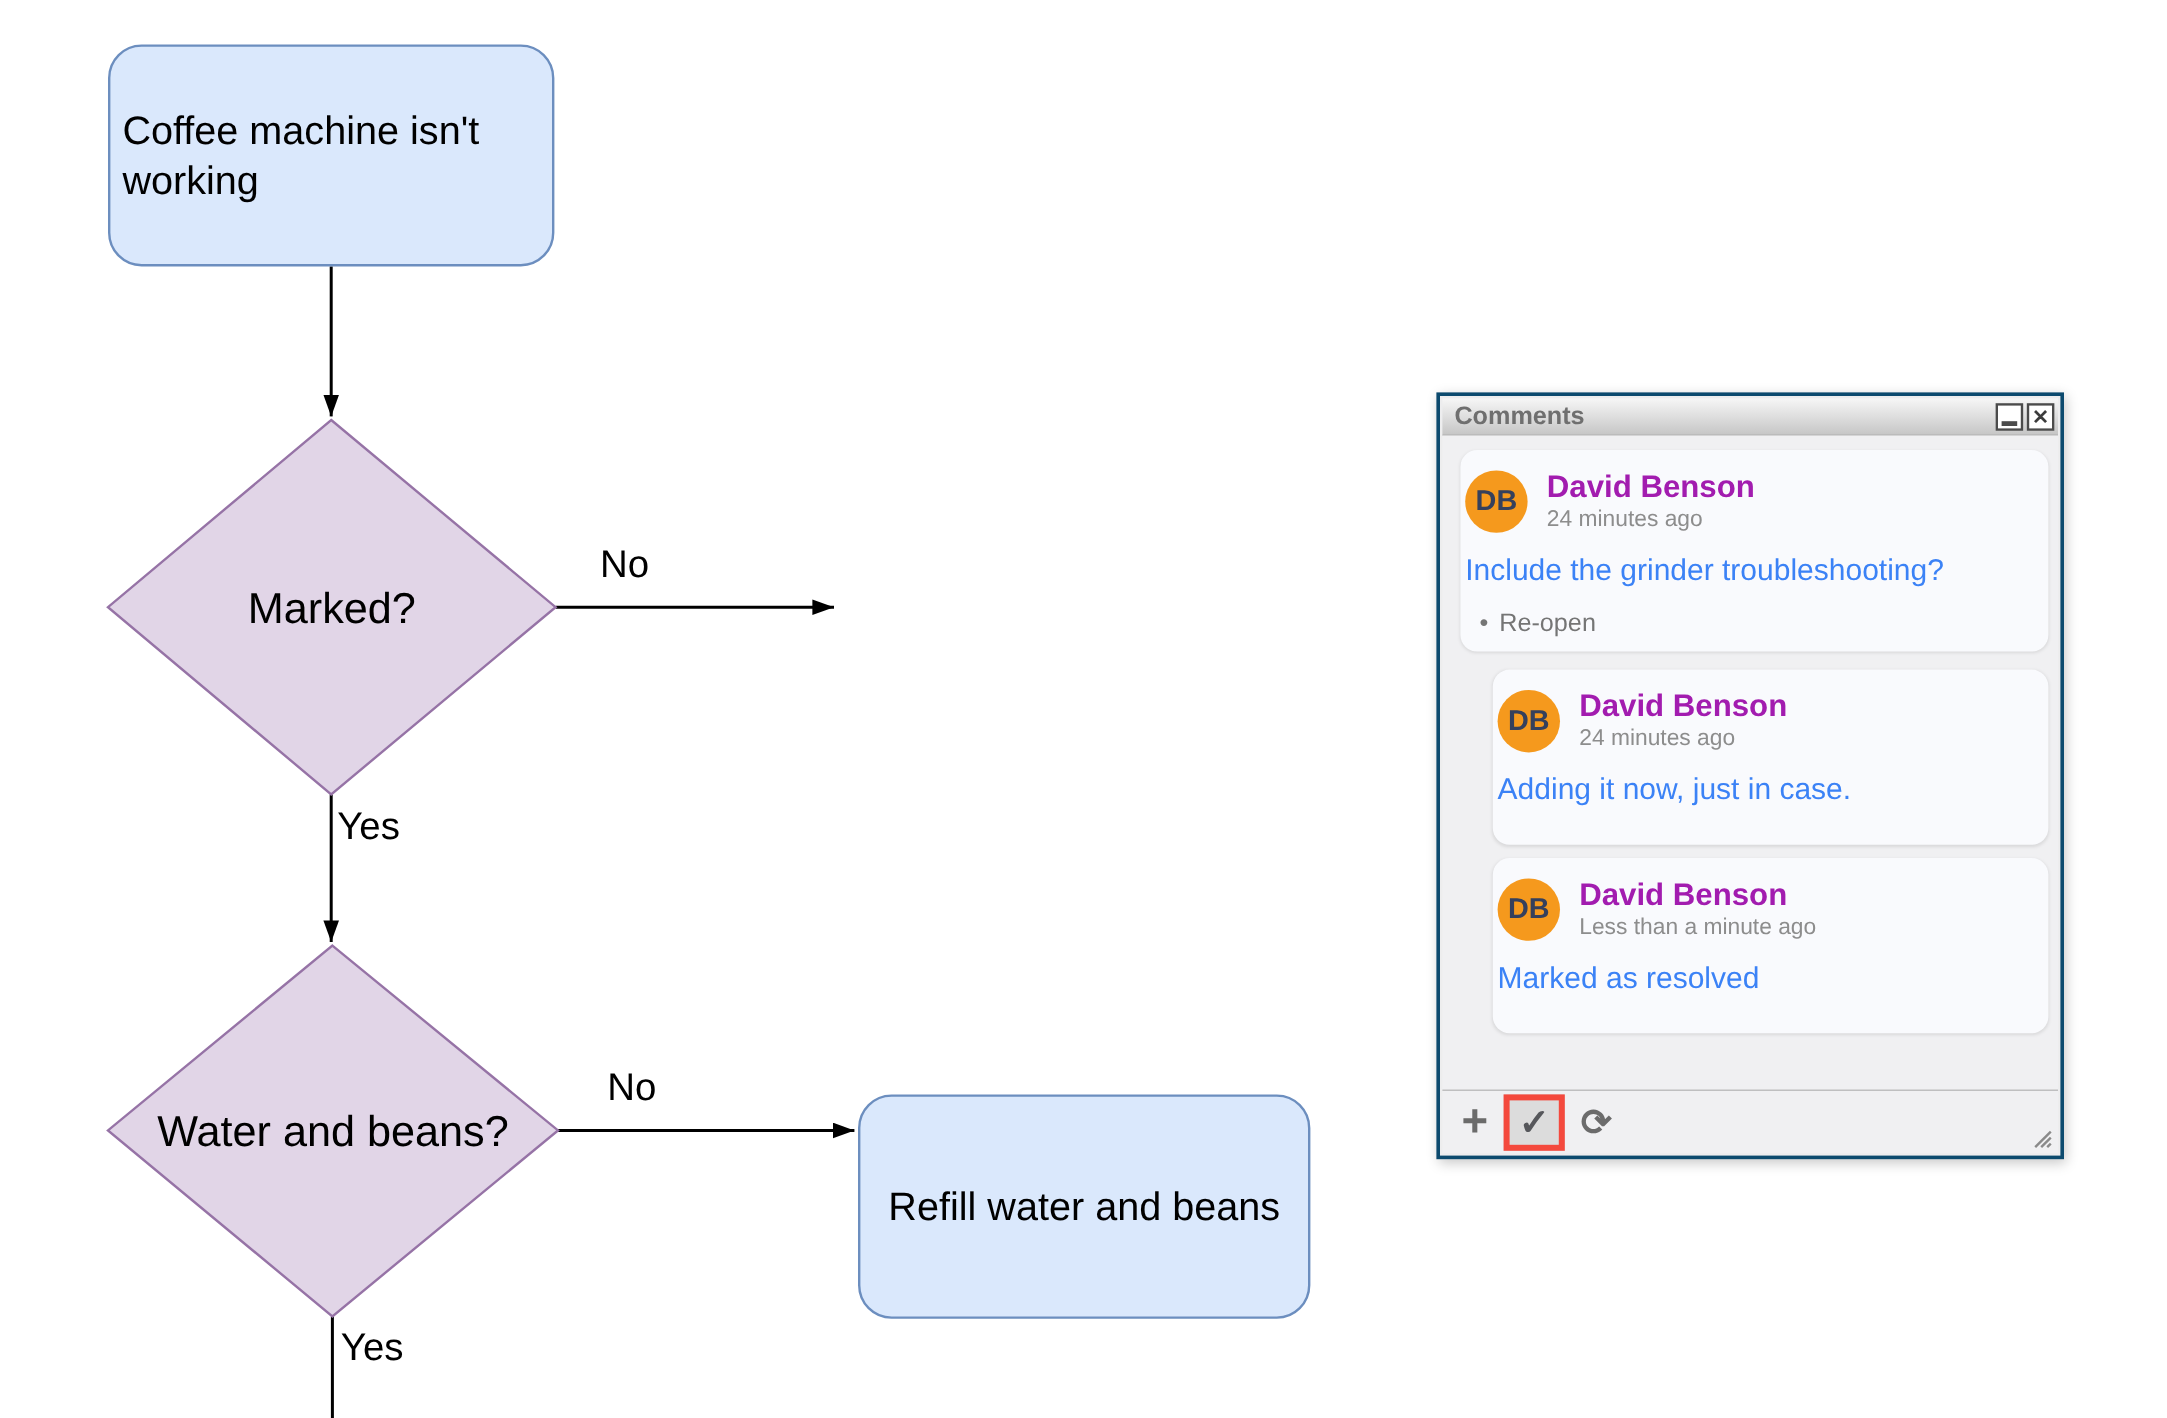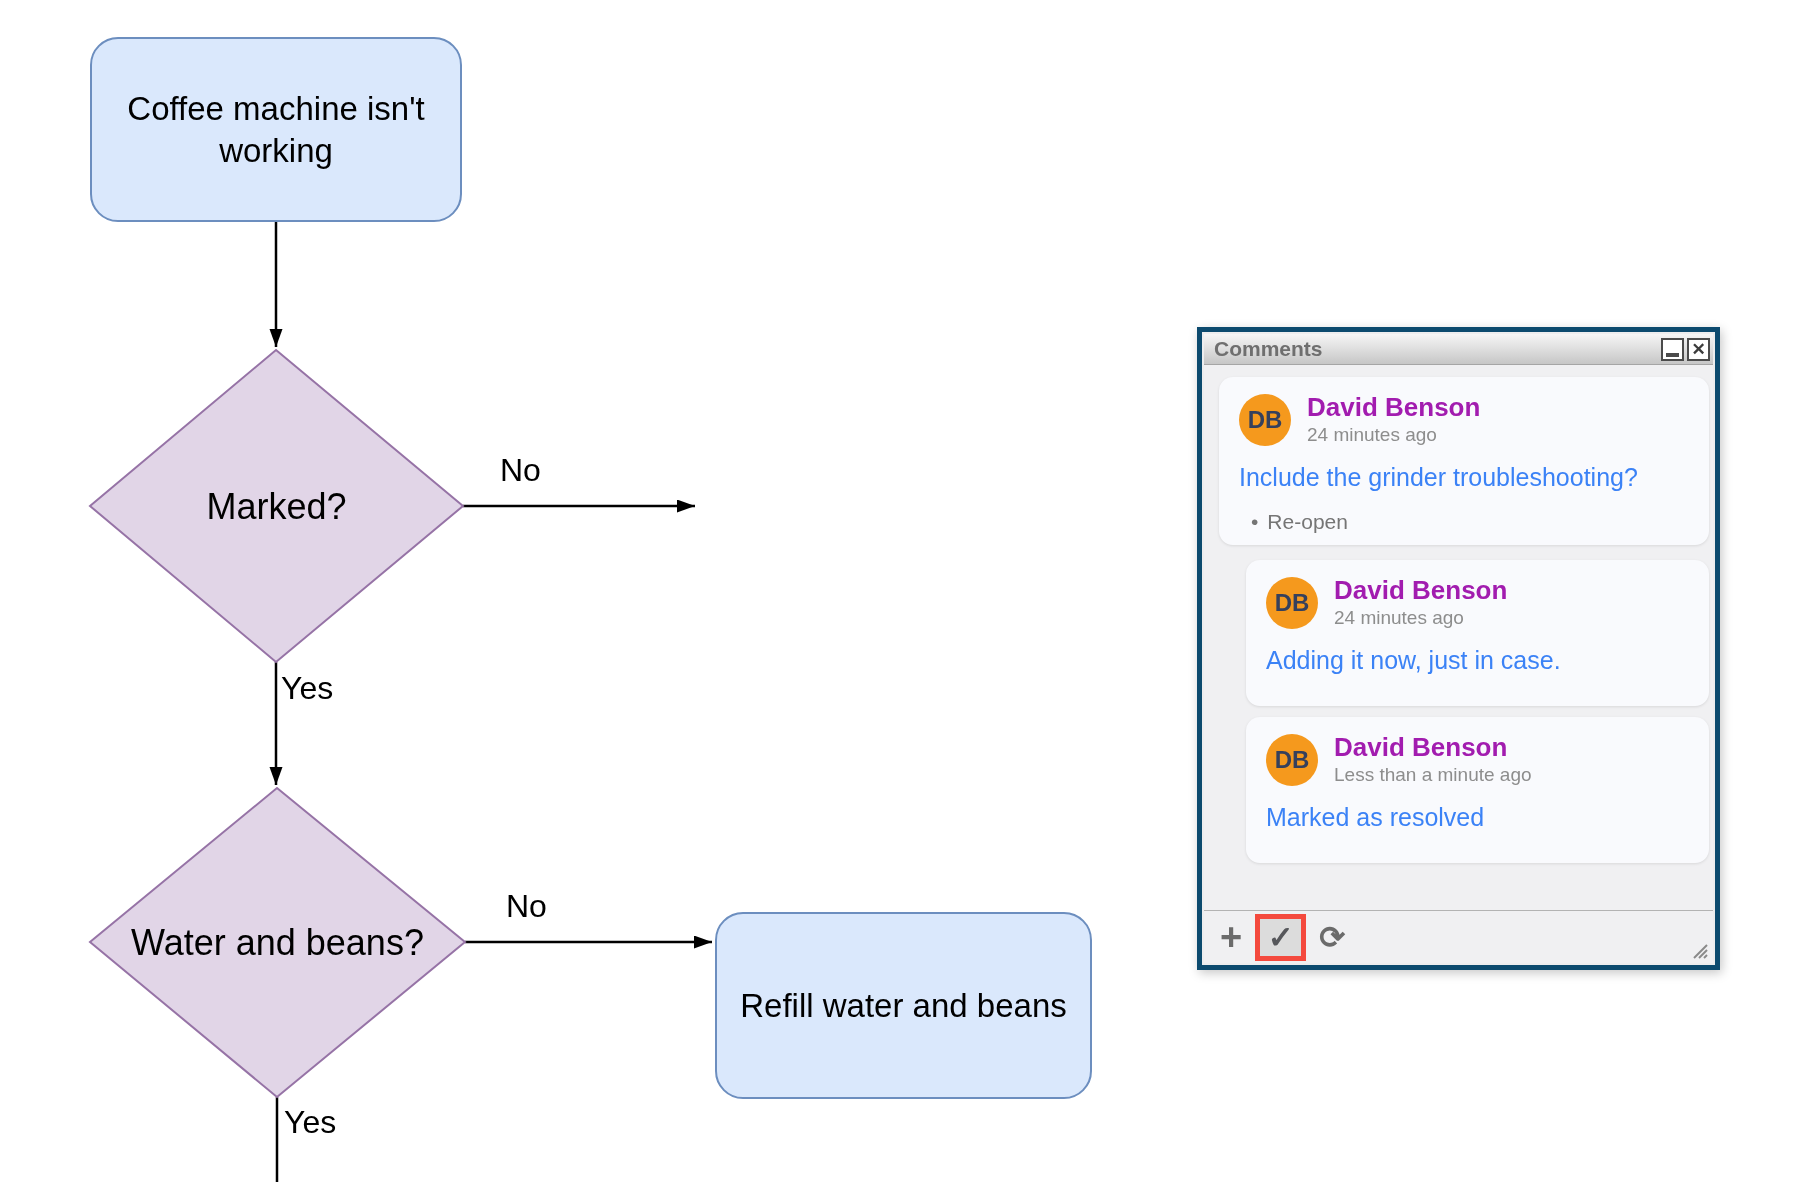--- a/index.html
+++ b/index.html
@@ -6,50 +6,50 @@
   html,body { background:#fff; }
   .stage {
     position:relative; width:1806px; height:1182px; overflow:hidden;
     background:#ffffff; font-family:"Liberation Sans", sans-serif; color:#000;
   }
   .edges { position:absolute; left:0; top:0; z-index:1; }
 
   
   .node {
     position:absolute; z-index:2; display:flex; align-items:center; justify-content:center;
-    text-align:center; font-size:33px; line-height:1.25; color:#000;
+    text-align:left; font-size:33px; line-height:1.25; color:#000;
   }
   .process { background:#dae8fc; border:2px solid #6c8ebf; border-radius:28px; padding:0 10px; }
   .diamond-label { background:transparent; font-size:36px; }
   .edge-label { position:absolute; z-index:2; font-size:32px; color:#000; }
 
   
   .window {
     position:absolute; left:1197px; top:327px; width:523px; z-index:3;
-    border:5px solid #0c4a6e; background:#ededee; padding:2px;
+    border:3px solid #0c4a6e; background:#ededee; padding:2px;
     box-shadow:2px 3px 10px rgba(0,0,0,0.22);
   }
   .titlebar {
     height:31px; display:flex; align-items:center;
     background:linear-gradient(180deg,#f6f6f6 0%,#dcdcdc 55%,#c6c6c6 100%);
     border-bottom:1px solid #a5a5a5;
   }
   .titlebar-text { flex:1; font-size:21px; font-weight:bold; color:#6f6f6f; padding-left:10px; }
   .win-btn {
     width:23px; height:23px; background:#fff; border:2px solid #4b4b4b;
     display:flex; align-items:center; justify-content:center; margin-right:3px; cursor:pointer;
   }
   .min-bar { width:13px; height:4px; background:#4b4b4b; margin-top:11px; }
   .close-x { font-size:17px; font-weight:bold; color:#3c3c3c; line-height:1; }
 
   .panel-body { position:relative; height:545px; background:#f0f0f2; }
 
   .card {
     position:absolute; background:#f9fafd; border-radius:14px;
-    box-shadow:0 1px 3px rgba(0,0,0,0.10); padding:16px 20px;
+    box-shadow:0 1px 3px rgba(0,0,0,0.10); padding:16px 4px;
   }
   .card-header { display:flex; align-items:center; }
   .avatar {
     width:52px; height:52px; border-radius:50%; background:#f5991d; flex:0 0 auto;
     display:flex; align-items:center; justify-content:center;
     font-size:24px; font-weight:bold; color:#35405c; margin-right:16px;
   }
   .author { font-size:26px; font-weight:bold; color:#a21caf; line-height:1.15; }
   .time { font-size:19px; color:#8d8d8d; line-height:1.25; }
   .comment-text { font-size:25px; color:#3b82f6; margin-top:16px; }

